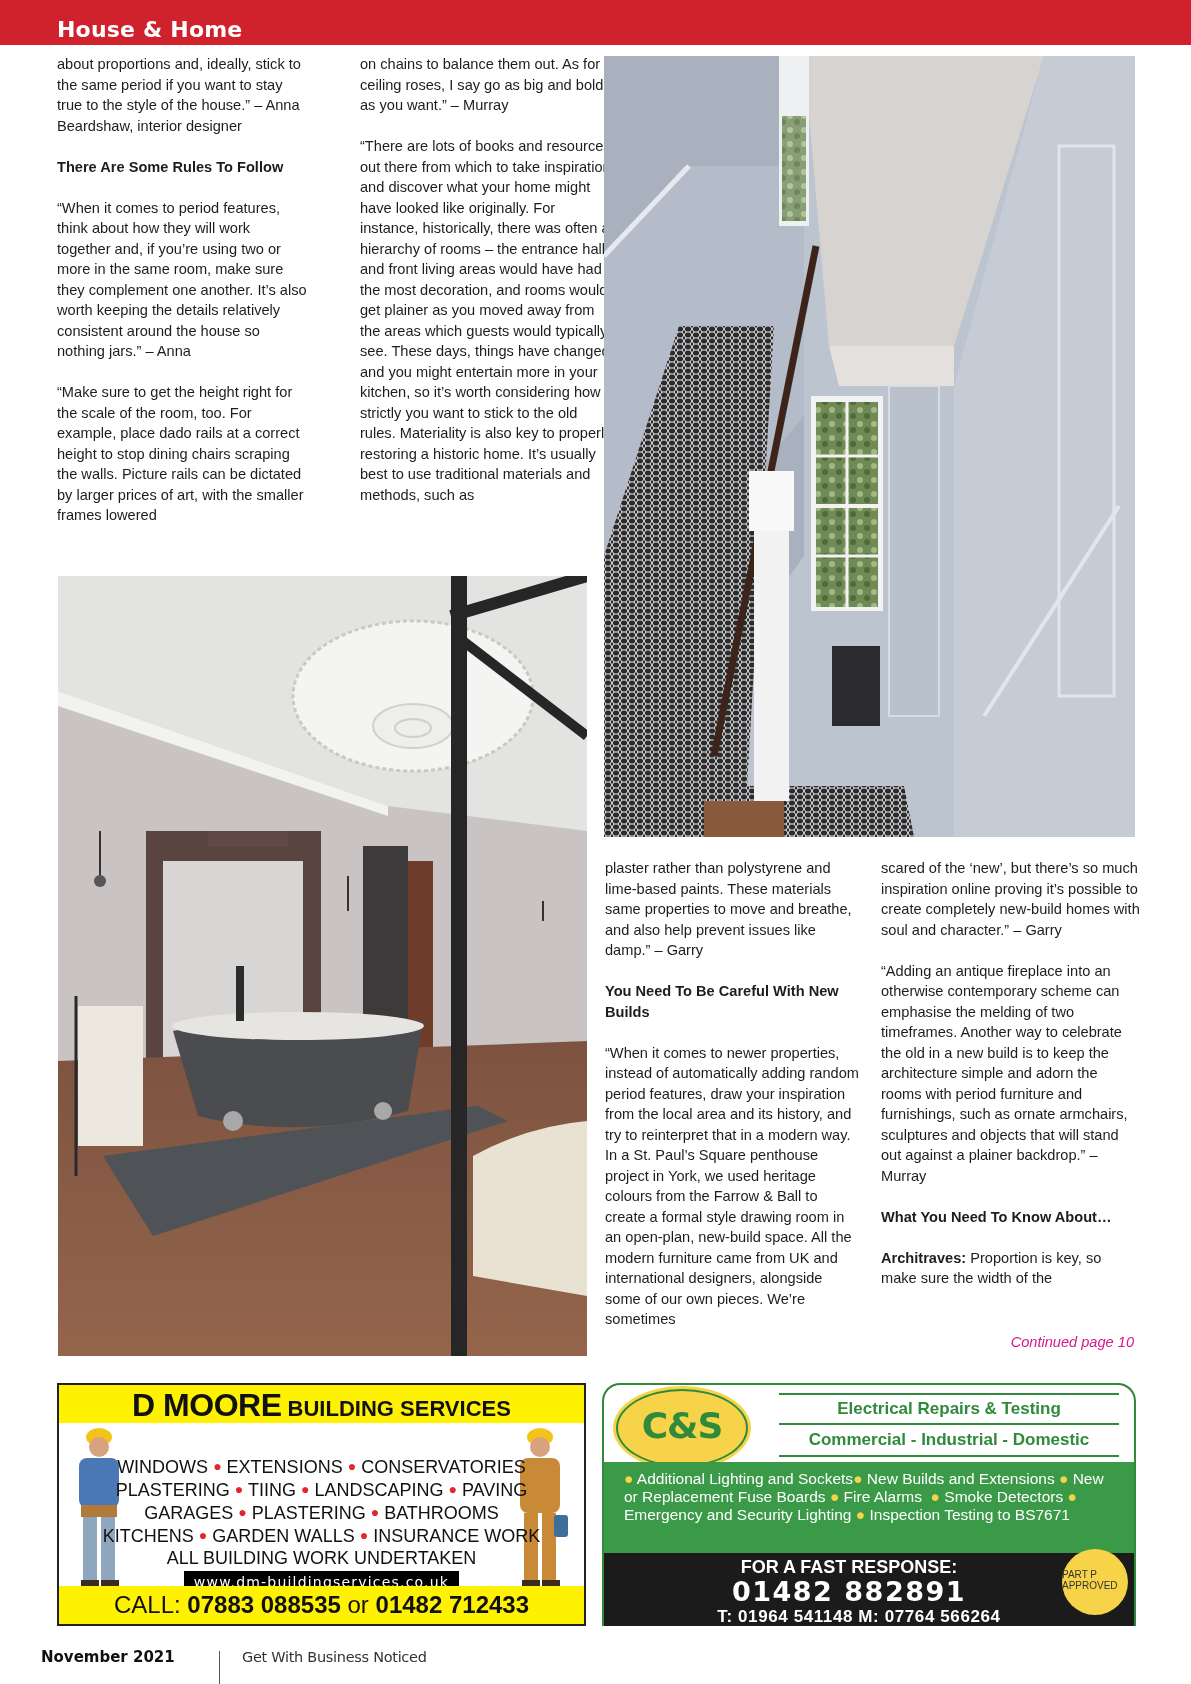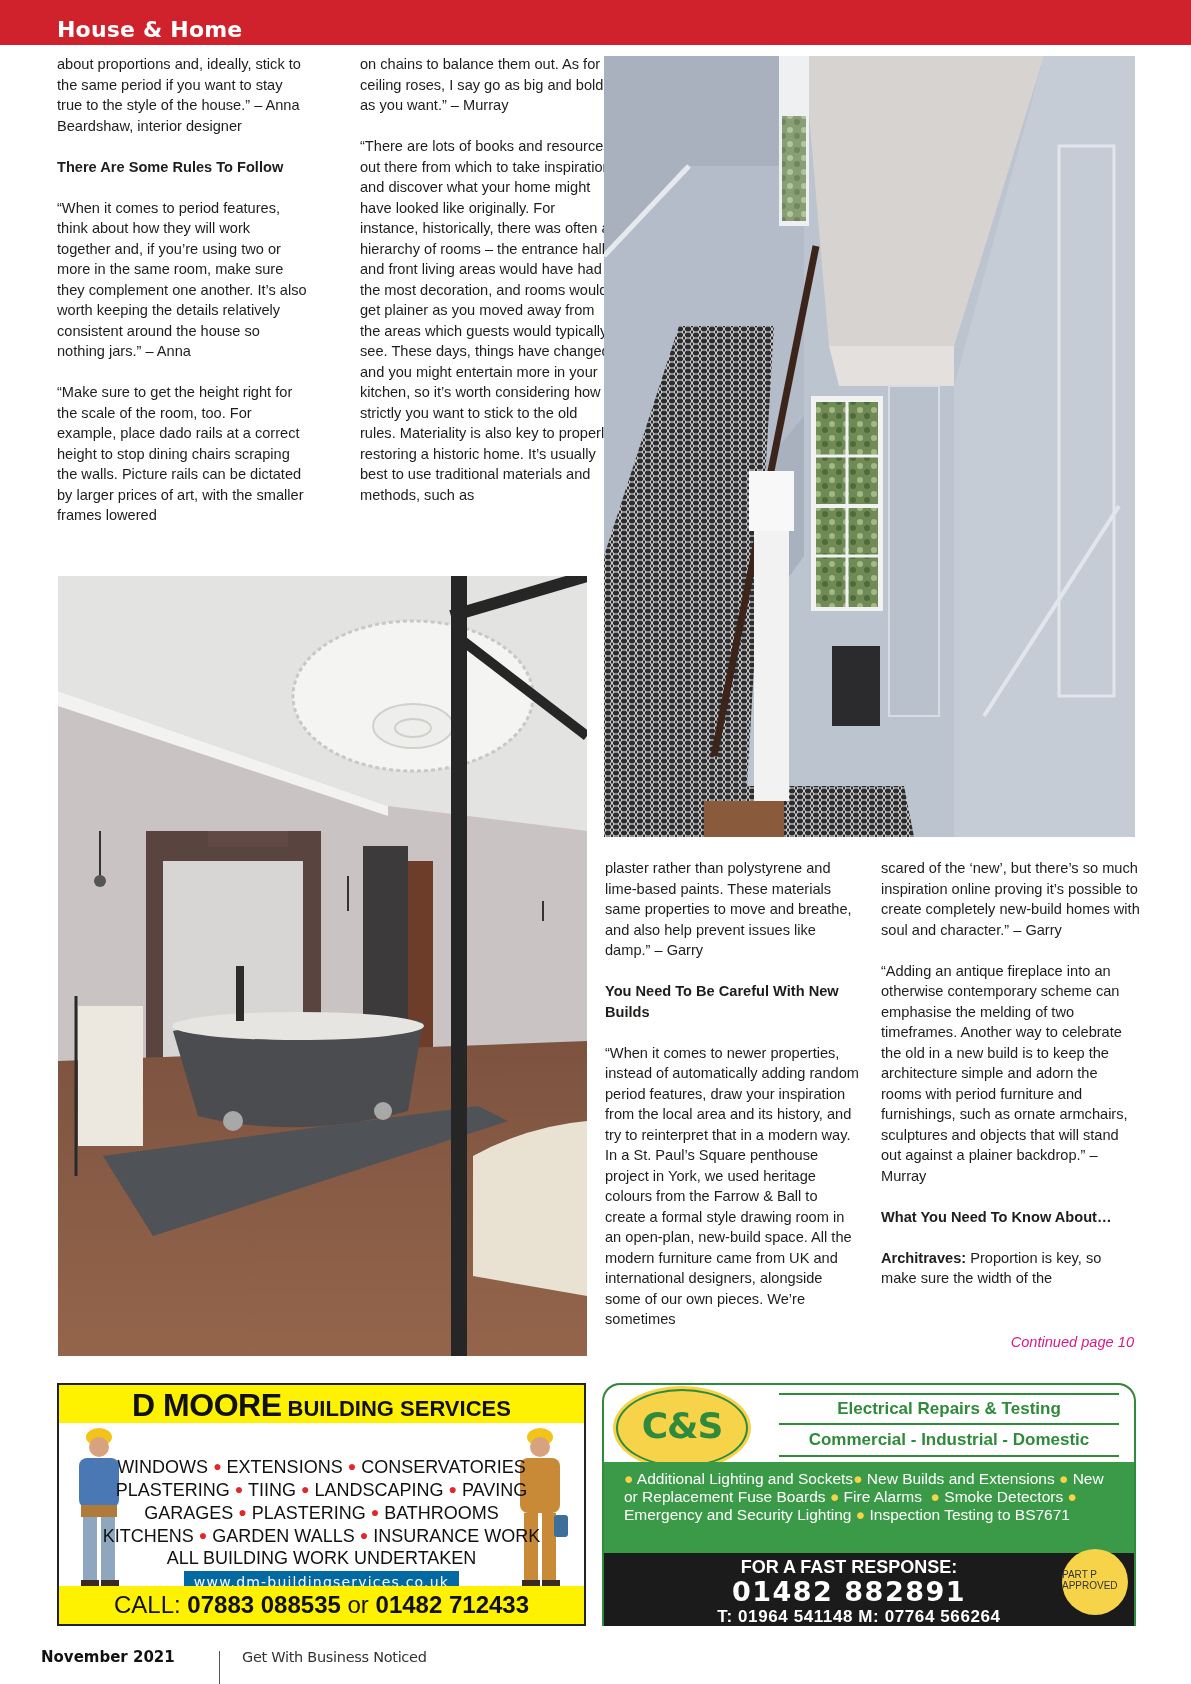--- a/index.html
+++ b/index.html
@@ -26,21 +26,21 @@
   .photo-stairs { left: 604px; top: 56px; width: 531px; height: 781px; background: #c7cdd6; }
 
   
   .ad-moore { position: absolute; left: 57px; top: 1383px; width: 529px; height: 243px; border: 2px solid #222; background: #ffffff; overflow: hidden; padding-left: 30px; }
   .moore-top { position: absolute; left: 0; top: 0; width: 100%; height: 38px; background: #fff200; }
   .moore-title { position: absolute; left: 0; top: 2px; width: 100%; text-align: center; font-family: "Liberation Sans", sans-serif; font-weight: bold; color: #111; white-space: nowrap; }
   .moore-title .big { font-size: 32px; letter-spacing: -0.5px; }
   .moore-title .small { font-size: 22px; }
   .moore-lines { position: absolute; left: 0; top: 38px; width: 100%; text-align: center; font-family: "Liberation Sans", sans-serif; font-size: 18px; line-height: 22px; color: #111; margin-top: 32px; }
   .moore-lines .dot { color: #e3262b; font-size: 14px; vertical-align: 2px; }
-  .moore-url { display: inline-block; background: #0369a1; color: #fff; font-family: "DejaVu Sans", sans-serif; font-size: 14px; letter-spacing: 1.2px; padding: 2px 10px; margin: 2px 0 1px 0; line-height: 18px; }
+  .moore-url { display: inline-block; background: #000000; color: #fff; font-family: "DejaVu Sans", sans-serif; font-size: 14px; letter-spacing: 1.2px; padding: 2px 10px; margin: 2px 0 1px 0; line-height: 18px; }
   .moore-turnup { font-size: 12px; line-height: 22px; }
   .moore-free { color: #e3262b; font-weight: bold; font-size: 12.5px; line-height: 16px; }
   .moore-bottom { position: absolute; left: 0; bottom: 0; width: 100%; height: 38px; background: #fff200; text-align: center; font-family: "Liberation Sans", sans-serif; font-size: 24px; line-height: 38px; color: #111; white-space: nowrap; }
   .moore-bottom b { font-weight: bold; }
   .worker { position: absolute; }
   .worker-left { left: 10px; top: 40px; width: 60px; height: 165px; }
   .worker-right { right: 14px; top: 40px; width: 60px; height: 165px; }
 
   
   .ad-cs { position: absolute; left: 602px; top: 1383px; width: 534px; height: 243px; overflow: hidden; border-radius: 18px 18px 0 0; border: 2px solid #2f8a3c; border-bottom: none; background: #7f1d1d; }

